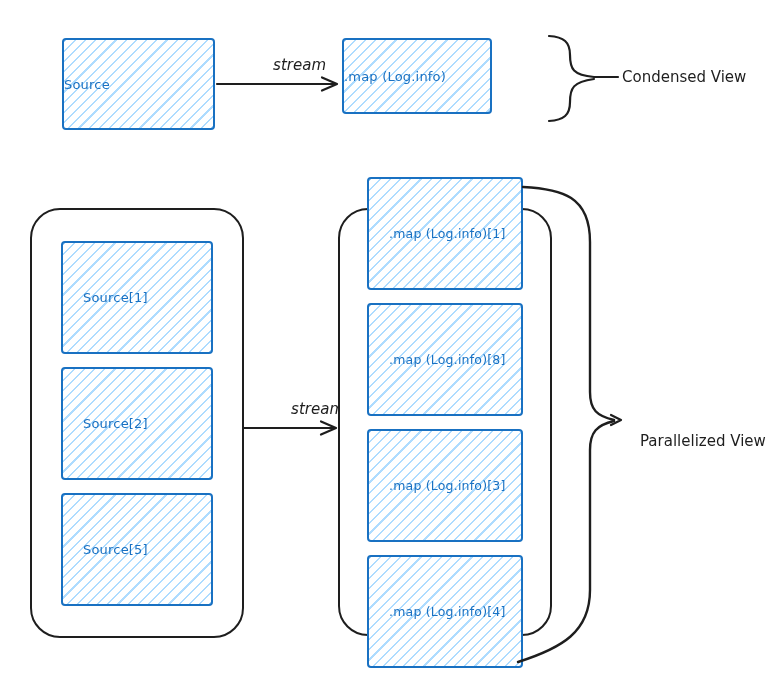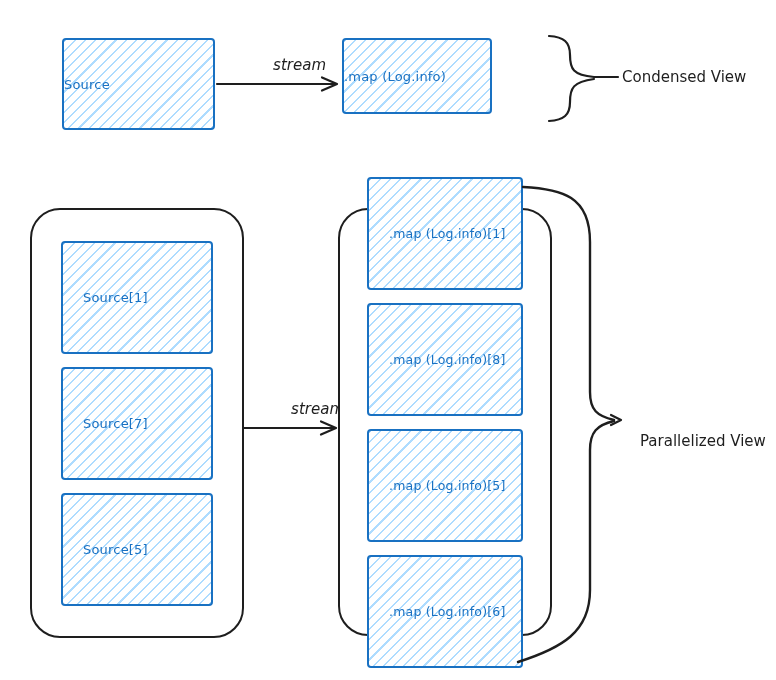--- a/index.html
+++ b/index.html
@@ -77,21 +77,21 @@
     <path d="M9,91 C24,90 30,85 30,72 C30,58 33,52 54,49" stroke="#1e1e1e" stroke-width="2.2" fill="none" stroke-linecap="round"></path>
   </svg>
 
   <div class="lbl" style="left:622px; top:70px;">Condensed View</div>
 
   <div class="group" style="left:30px; top:208px; width:214px; height:430px;">
     <div class="node">
       <span>Source[1]</span>
     </div>
     <div class="node">
-      <span>Source[7]</span>
+      <span>Source[2]</span>
     </div>
     <div class="node">
       <span>Source[5]</span>
     </div>
   </div>
 
   <div class="lbl stream-lbl" style="left:232px; top:402px; width:112px;">stream</div>
 
   <svg class="abs" style="left:242px; top:419px;" width="100" height="18" viewBox="0 0 100 18">
     <path d="M2,9 L92,9" stroke="#1e1e1e" stroke-width="2.2" fill="none" stroke-linecap="round"></path>
@@ -99,24 +99,24 @@
   </svg>
 
   <div class="group right" style="left:338px; top:208px; width:214px; height:428px;">
     <div class="node small-text">
       <span>.map (Log.info)[1]</span>
     </div>
     <div class="node small-text">
       <span>.map (Log.info)[8]</span>
     </div>
     <div class="node small-text">
-      <span>.map (Log.info)[5]</span>
+      <span>.map (Log.info)[3]</span>
     </div>
     <div class="node small-text">
-      <span>.map (Log.info)[6]</span>
+      <span>.map (Log.info)[4]</span>
     </div>
   </div>
 
   <svg class="abs" style="left:490px; top:180px;" width="150" height="495" viewBox="0 0 150 495">
     <path d="M33,7 C72,9 100,16 100,62 L100,212 C100,230 107,236 124,240" stroke="#1e1e1e" stroke-width="2.4" fill="none" stroke-linecap="round"></path>
     <path d="M124,241 C107,245 100,252 100,270 L100,410 C100,452 72,468 28,482" stroke="#1e1e1e" stroke-width="2.4" fill="none" stroke-linecap="round"></path>
     <path d="M121,235 L131,240 L121,245" stroke="#1e1e1e" stroke-width="2.2" fill="none" stroke-linecap="round" stroke-linejoin="round"></path>
   </svg>
 
   <div class="lbl" style="left:640px; top:434px;">Parallelized View</div>

